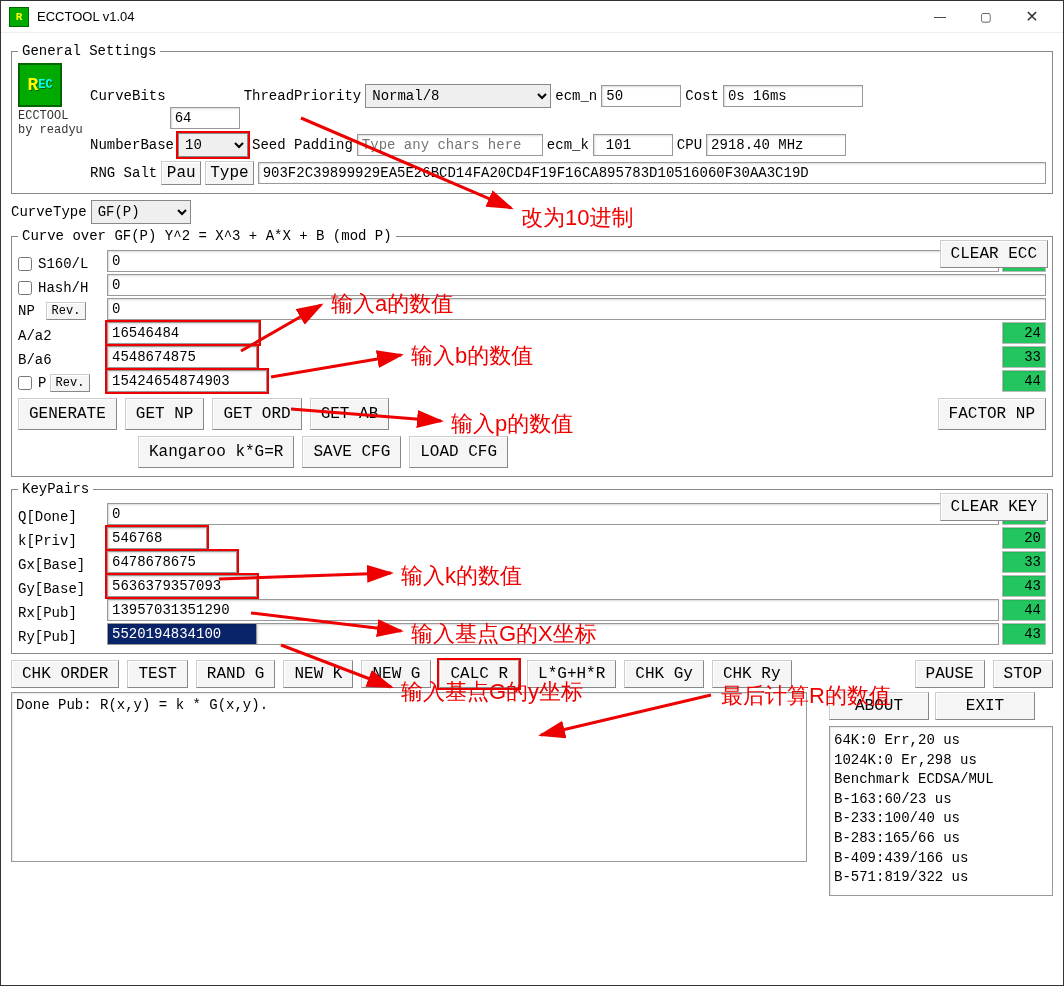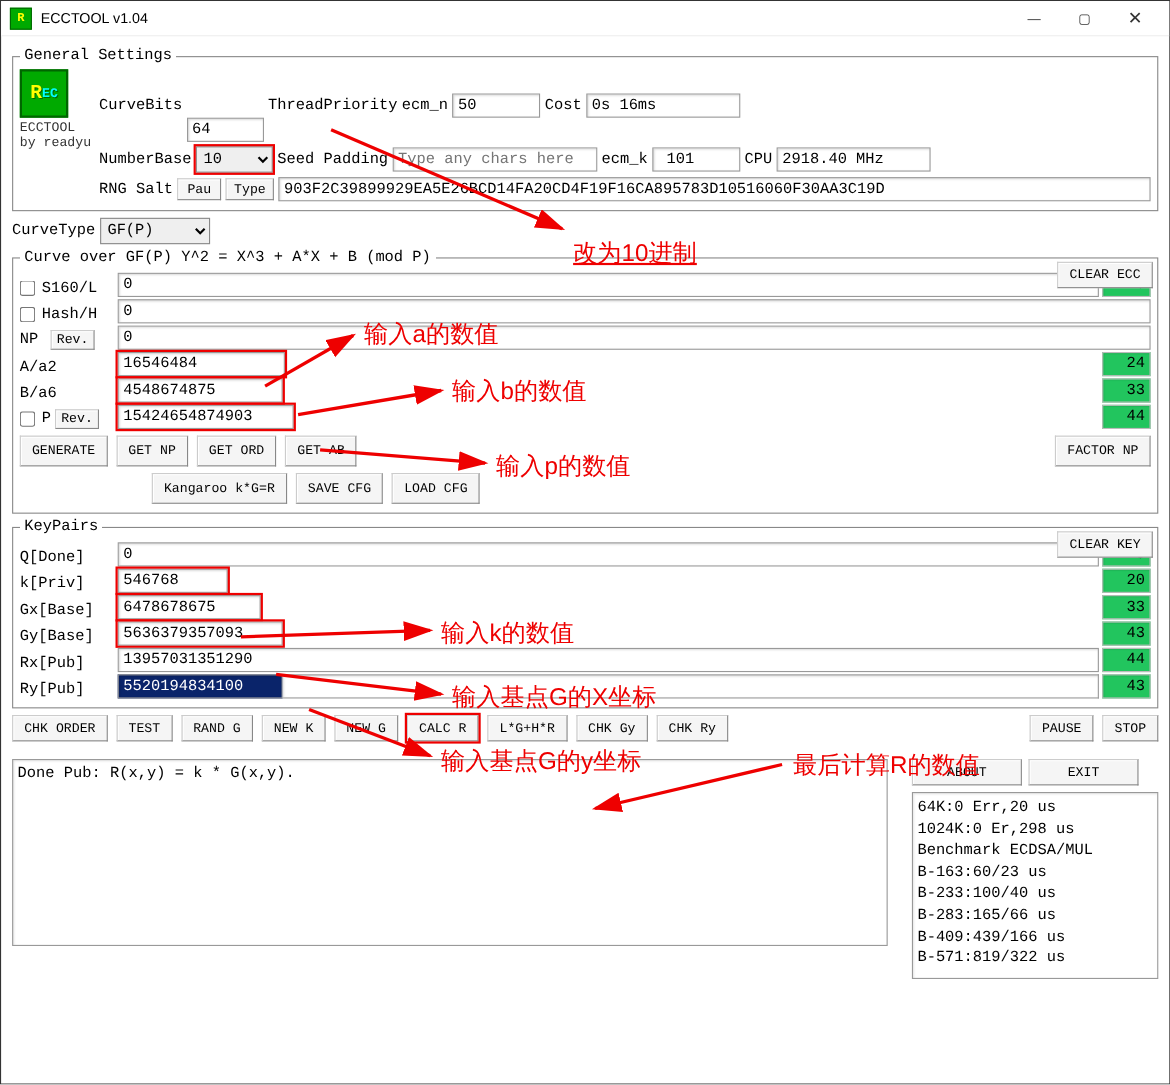--- a/index.html
+++ b/index.html
@@ -10,40 +10,40 @@
   .titlebar-title { flex:1; font-family:"Segoe UI",sans-serif; font-size:13px; }
   .winbtn { width:46px; height:32px; display:flex; align-items:center; justify-content:center; font-family:sans-serif; font-size:12px; color:#333; }
   .winbtn.close { font-size:16px; }
   .content { padding:6px 10px; position:relative; }
   fieldset { border:1px solid #888; margin:4px 0; padding:4px 6px 6px 6px; position:relative; }
   legend { padding:0 4px; font-size:14px; }
   .row { display:flex; align-items:center; margin:2px 0; gap:4px; }
   .lbl { display:inline-block; font-size:14px; }
   input[type=text], .txt { font-family:"Courier New",monospace; font-size:14px; border:1px solid #999; background:#fff; padding:2px 4px; height:22px; box-shadow: inset 1px 1px 2px rgba(0,0,0,.15); }
   select { font-family:"Courier New",monospace; font-size:14px; border:1px solid #888; background:#efefef; height:24px; padding:1px 2px; }
-  button { font-family:"Courier New",monospace; font-size:12px; background:#f5f5f5; border:1px solid #888; border-top-color:#ccc; border-left-color:#ccc; padding:4px 10px; min-width:50px; box-shadow:1px 1px 0 #fff inset; cursor:default; }
+  button { font-family:"Courier New",monospace; font-size:16px; background:#f5f5f5; border:1px solid #888; border-top-color:#ccc; border-left-color:#ccc; padding:4px 10px; min-width:50px; box-shadow:1px 1px 0 #fff inset; cursor:default; }
   button.big { padding:6px 10px; }
   input[type=checkbox] { width:14px; height:14px; margin:0 4px 0 0; }
   .logo-block { width:72px; text-align:left; }
   .logo { width:44px; height:44px; background:#0a0; border:2px solid #060; display:flex; align-items:center; justify-content:center; font-weight:bold; font-size:18px; color:#ff0; text-shadow:1px 1px #060; margin-bottom:2px; }
   .logotxt { font-size:12px; color:#333; line-height:1.2; }
   .grid-gen { display:flex; }
   .gen-cols { flex:1; display:flex; flex-direction:column; gap:4px; }
   .gen-row { display:flex; align-items:center; gap:4px; }
   .right-num { width:44px; text-align:right; font-size:14px; border:1px solid #bbb; background:#22c55e; padding:2px 4px; height:22px; box-shadow: inset 1px 1px 1px rgba(0,0,0,.08); }
   .field-row { display:flex; align-items:flex-end; gap:3px; margin:2px 0; }
   .field-label { width:86px; display:flex; align-items:center; }
   .field-input { flex:1; }
   .btnrow { display:flex; gap:8px; align-items:center; margin:6px 0 2px 0; flex-wrap:wrap; }
   .redbox { outline:2px solid #e00; outline-offset:0; }
   .anno { position:absolute; color:#e00; font-family:"Microsoft YaHei",sans-serif; font-size:22px; font-weight:500; pointer-events:none; z-index:50; white-space:nowrap; }
   svg.arrow { position:absolute; pointer-events:none; z-index:49; }
   .logarea { width:100%; height:170px; border:1px solid #999; background:#fff; font-family:"Courier New",monospace; font-size:14px; padding:4px; resize:none; box-shadow: inset 1px 1px 2px rgba(0,0,0,.1); overflow-y:scroll; }
   .statusarea { width:224px; height:170px; border:1px solid #999; background:#fff; font-family:"Courier New",monospace; font-size:14px; padding:4px; overflow-y:scroll; box-shadow: inset 1px 1px 2px rgba(0,0,0,.1); white-space:pre; line-height:1.4; }
-  .bottom { display:flex; gap:22px; margin-top:16px; }
+  .bottom { display:flex; gap:22px; margin-top:4px; }
   .selected { background:#0a246a; color:#fff; }
   .rightbtns { display:flex; flex-direction:column; gap:6px; }
   .rightbtns button { width:100px; }
   .cb { display:inline-flex; align-items:center; margin-right:2px; }
 </style>
 </head>
 <body>
 
 <div class="window">
   <div class="titlebar">
@@ -62,20 +62,21 @@
         <div class="logo-block">
           <div class="logo">R<span style="color:#0ff;font-size:12px;">EC</span></div>
           <div class="logotxt">ECCTOOL</div>
           <div class="logotxt">by readyu</div>
         </div>
         <div class="gen-cols">
           <div class="gen-row">
             <span class="lbl">CurveBits</span>
             <input type="text" class="txt" style="width: 70px; margin-top: 44px;" value="64">
             <span class="lbl">ThreadPriority</span>
+            <select style="width:186px"><option>Normal/8</option></select>
             <span class="lbl">ecm_n</span>
             <input type="text" class="txt" style="width: 80px;" value="50">
             <span class="lbl">Cost</span>
             <input type="text" class="txt" style="width: 140px;" readonly="" value="0s 16ms">
           </div>
           <div class="gen-row">
             <span class="lbl">NumberBase</span>
             <select class="redbox" style="width:70px"><option>10</option></select>
             <span class="lbl">Seed Padding</span>
             <input type="text" class="txt" style="width: 186px;" placeholder="Type any chars here">
@@ -265,21 +266,21 @@
 1024K:0 Er,298 us
 Benchmark ECDSA/MUL
 B-163:60/23 us
 B-233:100/40 us
 B-283:165/66 us
 B-409:439/166 us
 B-571:819/322 us</div>
       </div>
     </div>
 
-    <div class="anno" style="top:182px;left:520px;text-decoration:underline;">改为10进制</div>
+    <div class="anno" style="top:170px;left:520px;">改为10进制</div>
     <div class="anno" style="top:256px;left:330px;">输入a的数值</div>
     <div class="anno" style="top:308px;left:410px;">输入b的数值</div>
     <div class="anno" style="top:376px;left:450px;">输入p的数值</div>
     <div class="anno" style="top:528px;left:400px;">输入k的数值</div>
     <div class="anno" style="top:586px;left:410px;">输入基点G的X坐标</div>
     <div class="anno" style="top:644px;left:400px;">输入基点G的y坐标</div>
     <div class="anno" style="top:648px;left:720px;">最后计算R的数值</div>
 
     <svg class="arrow" style="top:0;left:0;width:1040px;height:780px;">
       <defs>

